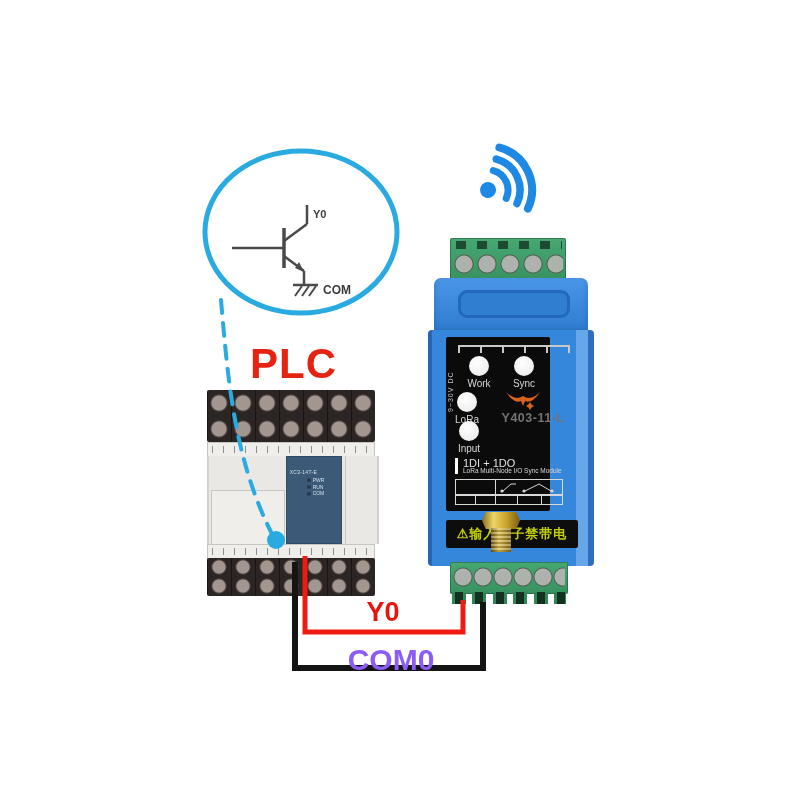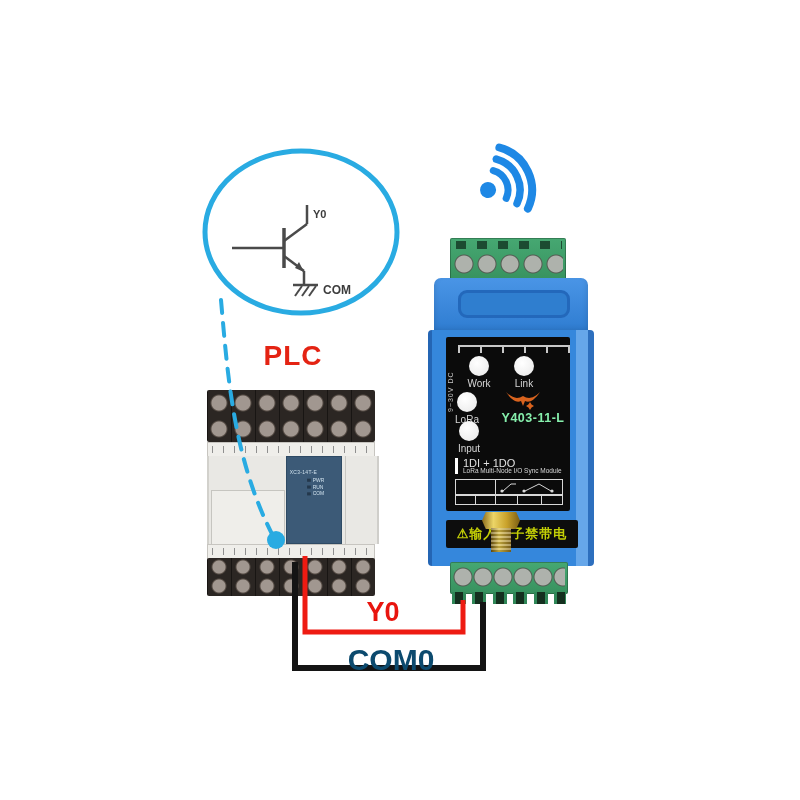--- a/index.html
+++ b/index.html
@@ -7,21 +7,21 @@
           font-family:"Liberation Sans",sans-serif;}
   .abs{position:absolute;}
   svg{display:block;}
 
   
   #npn-box{left:240px;top:169px;width:124px;height:30px;background:#fff;
            border:3px solid #202636;display:flex;align-items:center;justify-content:center;
            font-size:20px;letter-spacing:2px;color:#262626;font-weight:500;z-index:6;}
 
   
-  #plc-title{left:250px;top:340px;width:86px;text-align:center;font-size:28px;font-weight:800;
+  #plc-title{left:250px;top:340px;width:86px;text-align:center;font-size:42px;font-weight:800;
              color:#e42313;z-index:6;letter-spacing:1px;}
 
   
   #plc{left:205px;top:388px;width:172px;height:208px;z-index:10;}
   .screwgrid{background-color:#2b2623;
      background-image:
        radial-gradient(circle at 12px 13px,#a19790 0 7px,#564c45 8px,rgba(0,0,0,0) 9px),
        repeating-linear-gradient(90deg,rgba(0,0,0,.45) 0 1px,rgba(0,0,0,0) 1px 24px);
      background-size:24px 26px,24px 26px;border-radius:2px;}
   .tickstrip{background:#efeeea;border:1px solid #c7c5c0;}
@@ -42,51 +42,51 @@
      background:repeating-linear-gradient(90deg,#1c4b31 2px 12px,rgba(0,0,0,0) 12px 23px);}
   .greenscrews{position:absolute;left:3px;right:3px;top:12px;bottom:3px;
      background-image:radial-gradient(circle at 11px 14px,#aeb2ac 0 8px,#525a51 9px,rgba(0,0,0,0) 10px);
      background-size:23px 100%;}
   #mod-cap{left:6px;top:46px;width:154px;height:56px;border-radius:7px 7px 0 0;
      background:linear-gradient(180deg,#4a95e6,#2d7bd0);box-shadow:inset 0 -4px 6px rgba(0,0,0,.15);}
   #mod-cap .recess{position:absolute;left:24px;top:12px;width:106px;height:22px;border-radius:9px;
      border:3px solid #2368bb;background:#2f7ecf;}
   #mod-body{left:0;top:98px;width:166px;height:236px;border-radius:4px;
      background:linear-gradient(90deg,#2465b4 0 4px,#3587dc 4px 148px,#66a7ea 148px 160px,#2d6fbe 160px);}
-  #mod-panel{left:18px;top:105px;width:124px;height:174px;background:#0b0b0b;border-radius:2px;color:#d6d6d6;}
+  #mod-panel{left:18px;top:105px;width:104px;height:174px;background:#0b0b0b;border-radius:2px;color:#d6d6d6;}
   #mod-tdiag{position:absolute;left:12px;top:8px;width:112px;height:6px;border-top:2px solid #c9c9c9;
      background:repeating-linear-gradient(90deg,#c9c9c9 0 2px,rgba(0,0,0,0) 2px 22px);}
   #mod-power{position:absolute;left:1px;top:5px;width:11px;height:70px;font-size:7px;color:#c4c4c4;
      writing-mode:vertical-rl;transform:rotate(180deg);letter-spacing:1px;}
   .led-circle{position:absolute;width:20px;height:20px;border-radius:50%;
      background:radial-gradient(circle at 40% 35%,#ffffff,#e8e8e8);}
   .led-label{position:absolute;width:56px;text-align:center;font-size:10px;color:#d6d6d6;}
   #mod-model{position:absolute;left:44px;top:74px;width:86px;text-align:center;font-size:12.5px;
-     font-weight:700;color:#86efac;letter-spacing:.5px;}
+     font-weight:700;color:#737373;letter-spacing:.5px;}
   #mod-iobar{position:absolute;left:9px;top:121px;width:3px;height:16px;background:#fff;}
   #mod-io{position:absolute;left:17px;top:120px;font-size:11px;color:#e2e2e2;}
   #mod-sub{position:absolute;left:17px;top:130px;font-size:6.5px;color:#d8d8d8;white-space:nowrap;}
   #warnband{left:18px;top:288px;width:132px;height:28px;background:#0d0d0d;border-radius:2px;
      display:flex;align-items:center;justify-content:center;font-size:13px;font-weight:700;
      color:#c3cf06;letter-spacing:1px;white-space:nowrap;overflow:hidden;}
   #ant-hex{left:54px;top:280px;width:38px;height:17px;z-index:3;
      background:linear-gradient(90deg,#8a6b1c,#ecd567 30%,#c9a22b 65%,#7a5d14);
      clip-path:polygon(10% 0,90% 0,100% 50%,90% 100%,10% 100%,0 50%);}
   #ant-cyl{left:63px;top:296px;width:20px;height:24px;z-index:3;
      background:linear-gradient(90deg,#6e5512,#dcbf48 40%,#8a6b1c),
        repeating-linear-gradient(180deg,rgba(255,255,255,.3) 0 2px,rgba(0,0,0,.15) 2px 4px);
      background-blend-mode:overlay;}
   #mod-tabs{left:24px;top:360px;width:114px;height:12px;
      background:repeating-linear-gradient(90deg,#2f8757 0 3px,#14301f 3px 11px,#2f8757 11px 14px,rgba(0,0,0,0) 14px 20.4px);}
 
   
   #label-y0{left:352px;top:597px;width:62px;text-align:center;font-size:27px;font-weight:800;
             color:#e8150f;z-index:60;}
   #label-com0{left:330px;top:643px;width:122px;text-align:center;font-size:30px;font-weight:800;
-            color:#0c4a6e;z-index:60;}
+            color:#8b5cf6;z-index:60;}
 
   .layer{position:absolute;left:0;top:0;z-index:20;}
   #overlay-svg{z-index:50;}
 </style>
 </head>
 <body>
 
 <div id="canvas">
 
   <svg class="layer" width="800" height="800">
@@ -165,21 +165,21 @@
     <div class="abs" id="mod-cap">
       <div class="recess"></div>
     </div>
     <div class="abs" id="mod-body"></div>
     <div class="abs" id="mod-panel">
       <div id="mod-tdiag"></div>
       <div id="mod-power">9~30V DC</div>
       <div class="led-circle" style="left:23px;top:19px;"></div>
       <div class="led-label" style="left:5px;top:41px;">Work</div>
       <div class="led-circle" style="left:68px;top:19px;"></div>
-      <div class="led-label" style="left:50px;top:41px;">Link</div>
+      <div class="led-label" style="left:50px;top:41px;">Sync</div>
       <div class="led-circle" style="left:11px;top:55px;"></div>
       <div class="led-label" style="left:-7px;top:77px;">LoRa</div>
       <svg class="abs" style="left:58px;top:52px;" width="40" height="22">
         <path d="M2 3 C9 10 14 10 19 7 C24 10 29 10 36 3 C30 12 25 14 21 12 L19 17 L17 12 C13 14 8 12 2 3 Z" fill="#d9631e"></path>
         <path d="M26 13 l1.6 2.4 2.4 1.6 -2.4 1.6 -1.6 2.4 -1.6 -2.4 -2.4 -1.6 2.4 -1.6 Z" fill="#d9631e"></path>
       </svg>
       <div id="mod-model">Y403-11-L</div>
       <div class="led-circle" style="left:13px;top:84px;"></div>
       <div class="led-label" style="left:-5px;top:106px;">Input</div>
       <div id="mod-iobar"></div>

